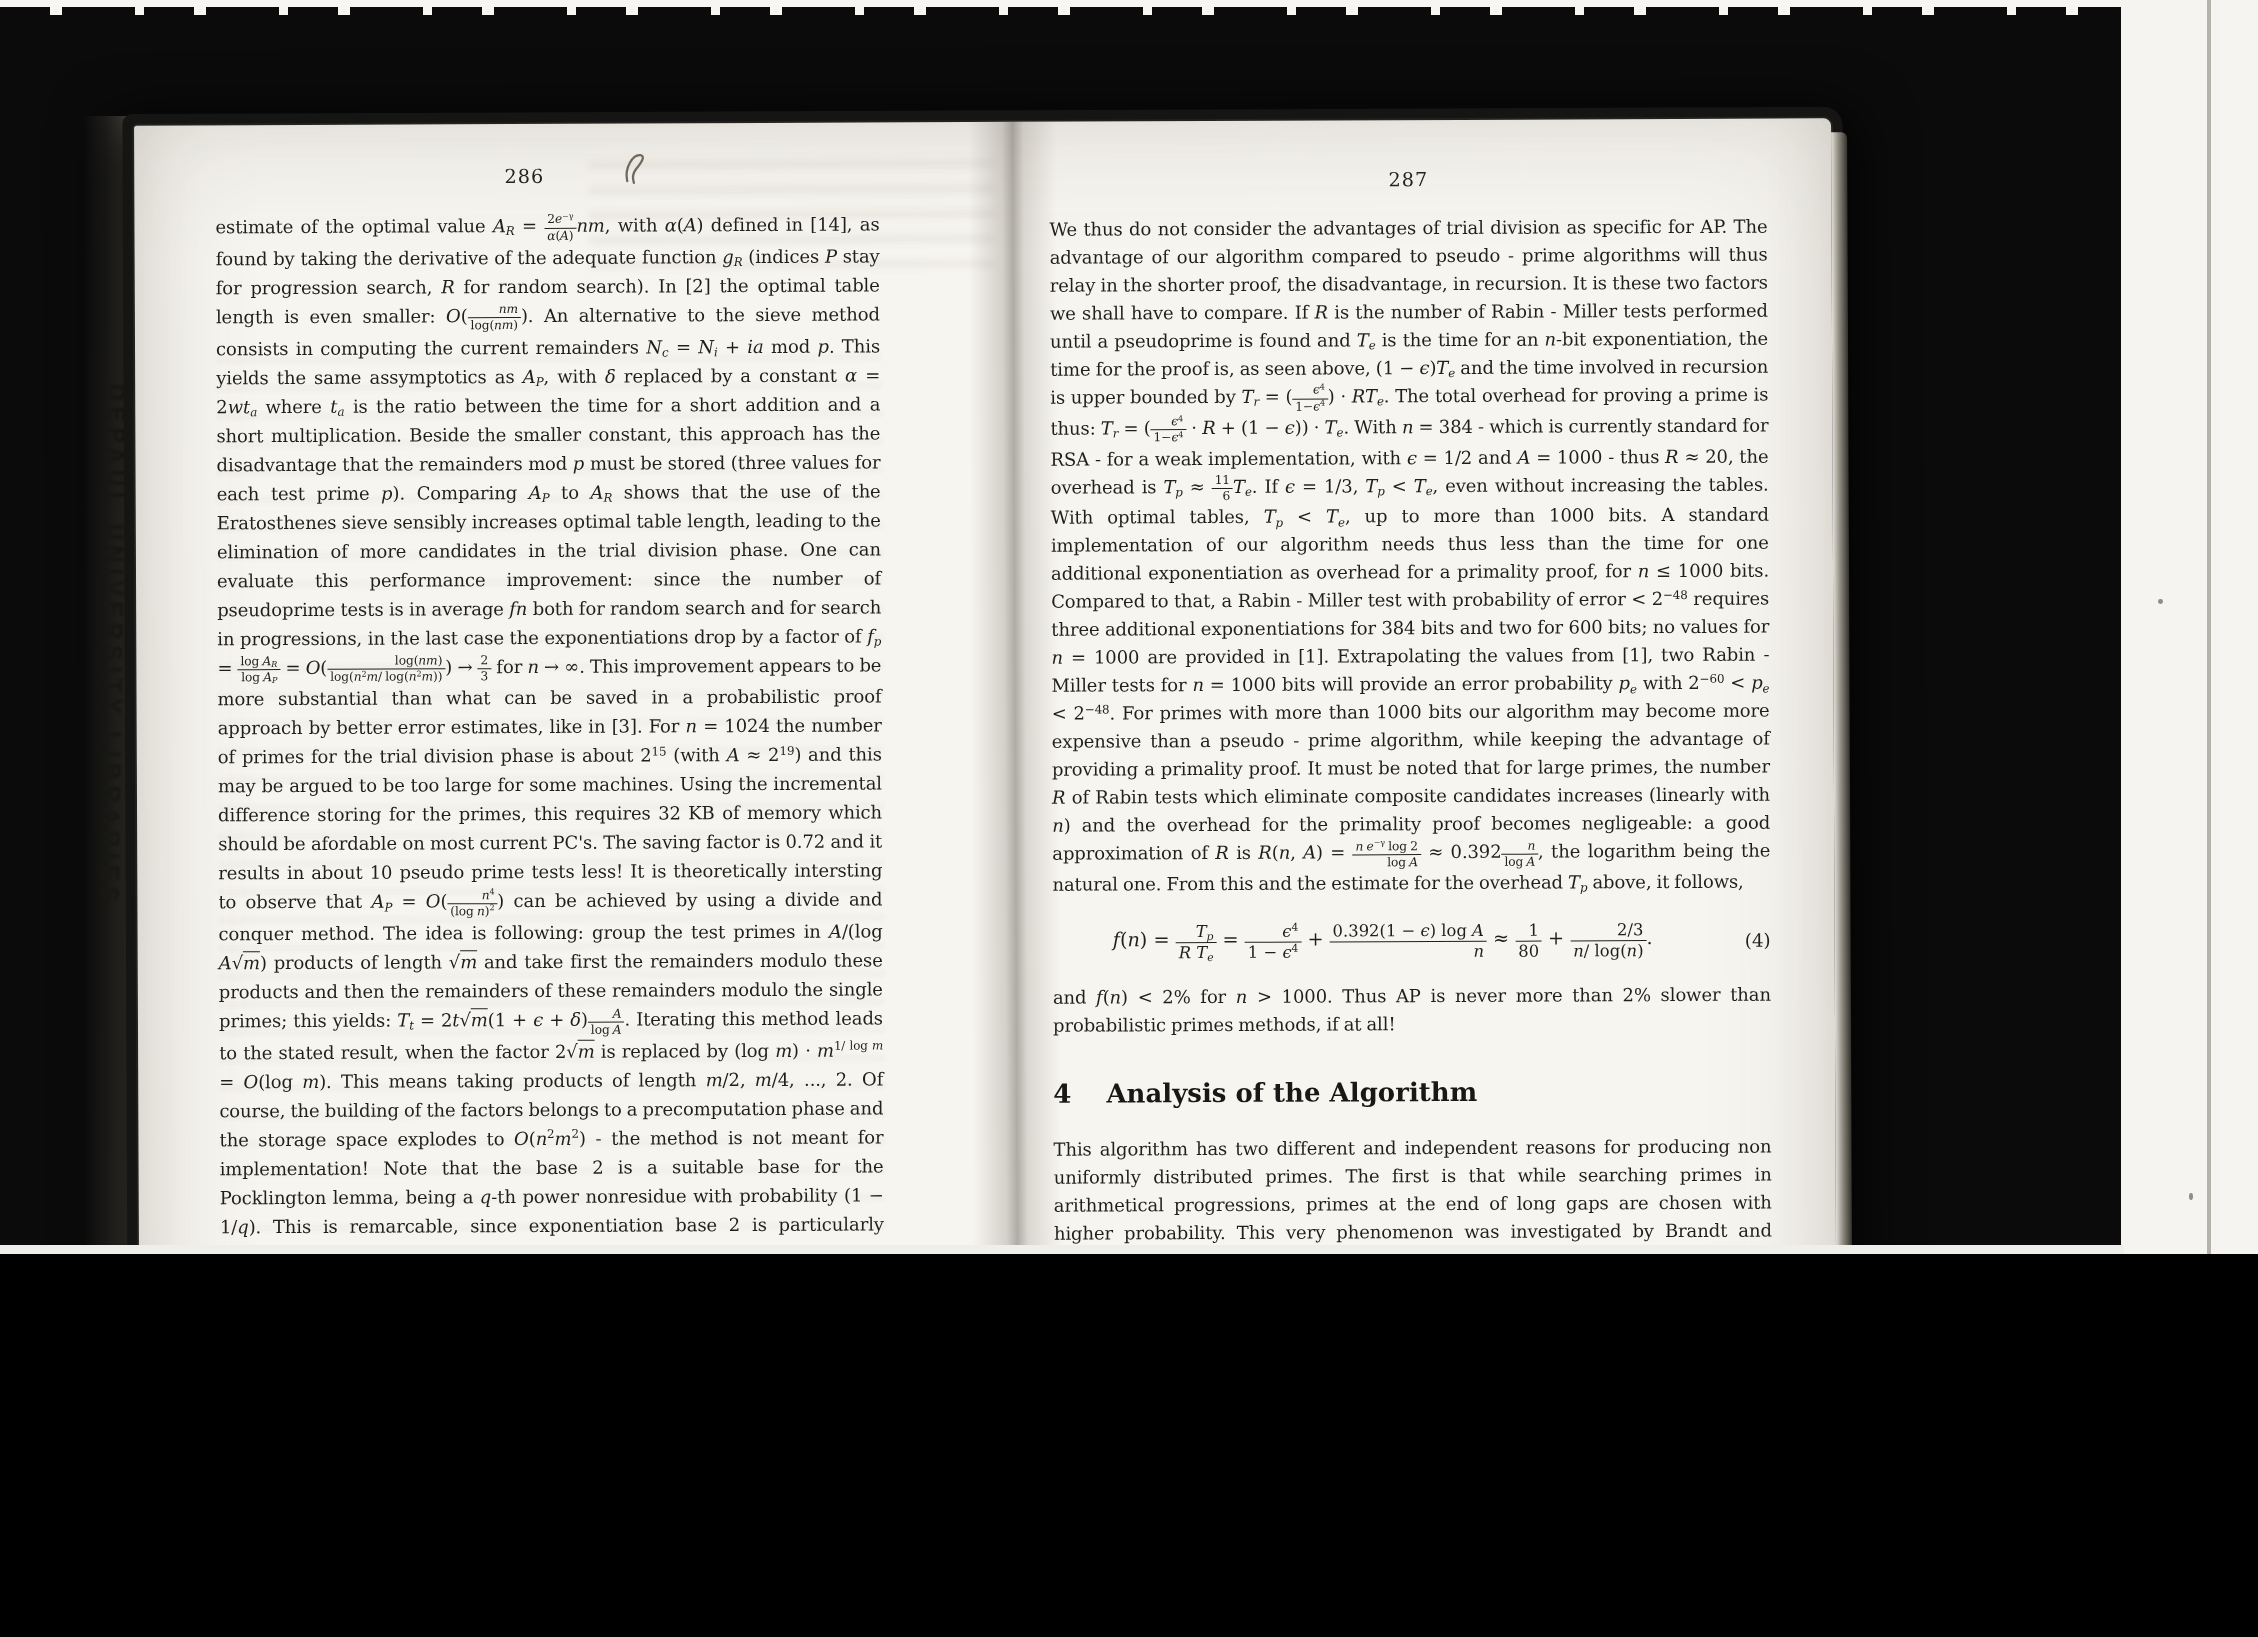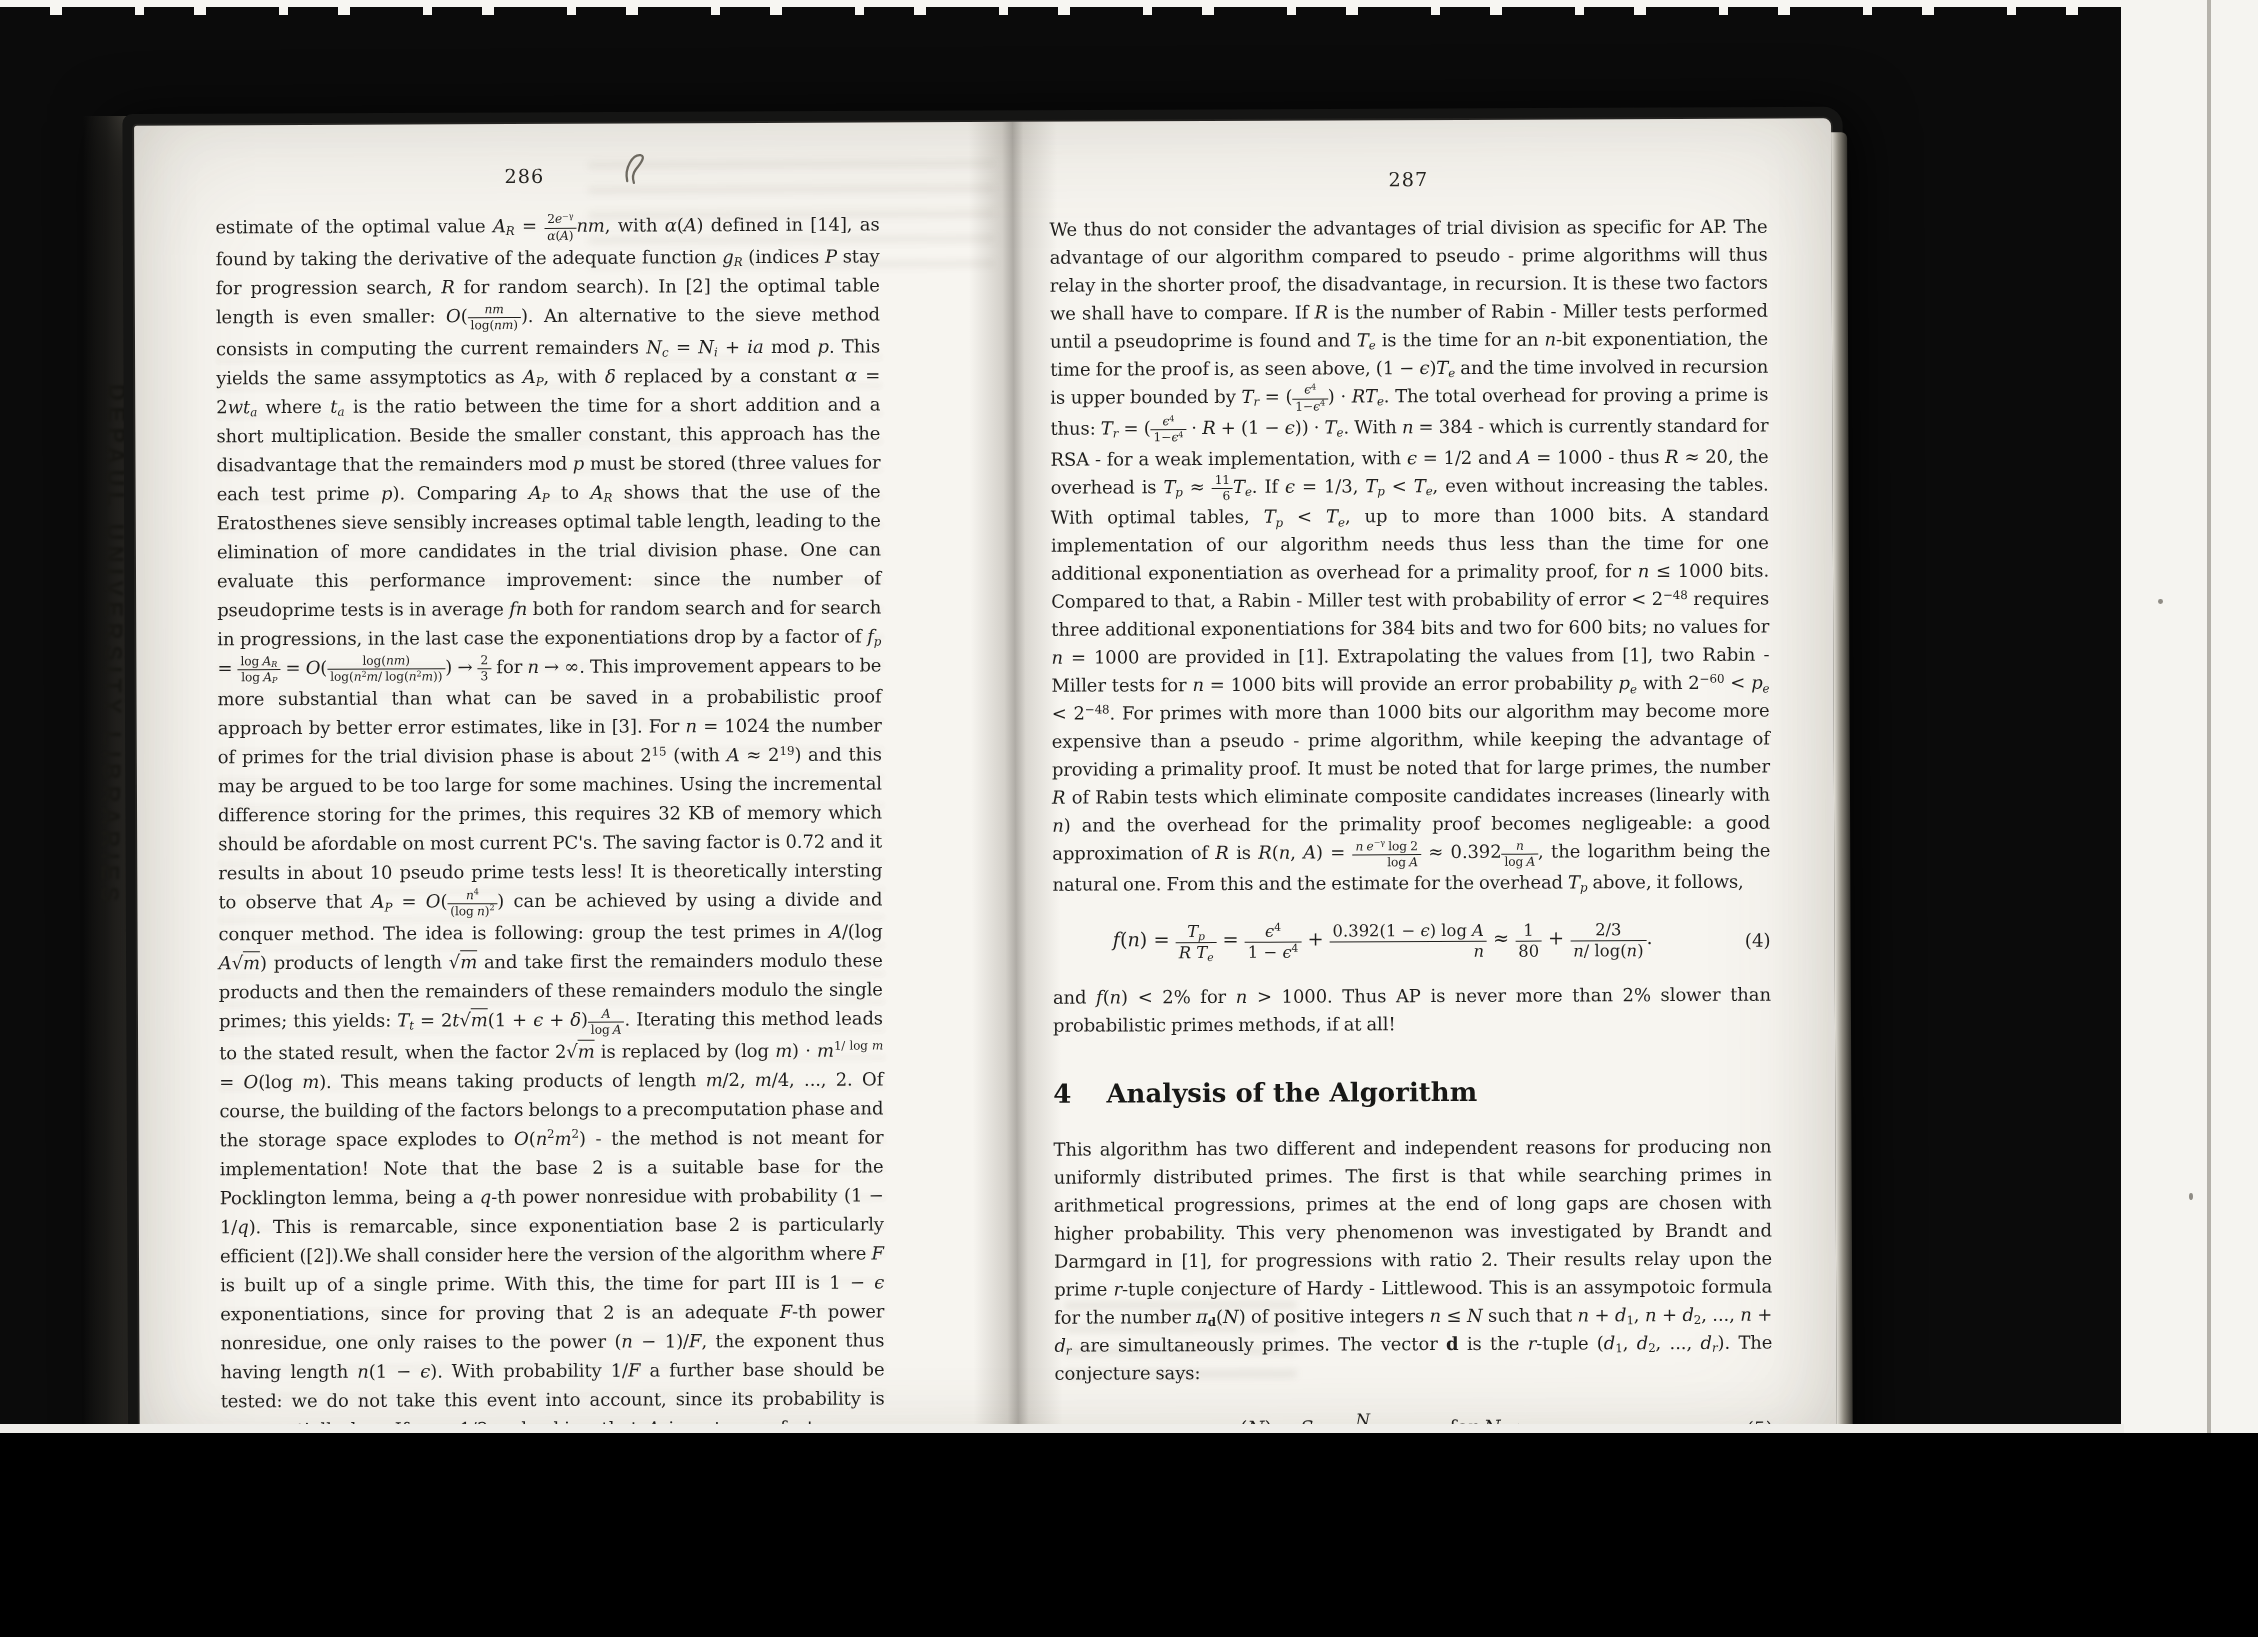--- a/index.html
+++ b/index.html
@@ -1,16 +1,16 @@
 <!DOCTYPE html>
 <html><head>
 <meta charset="utf-8">
 <style>
   html,body{margin:0;padding:0;background:#000;}
-  .root{position:relative;width:2258px;height:1433px;background:#0b0b0b;overflow:hidden;
+  .root{position:relative;width:2258px;height:1254px;background:#0b0b0b;overflow:hidden;
         font-family:"DejaVu Serif","Liberation Serif",serif;}
 
   
   .edge-top{position:absolute;left:0;top:0;width:2124px;height:15.4px;background:#f7f6f2;}
   .teeth{position:absolute;left:0;top:6.8px;width:100%;height:8.7px;
          background:repeating-linear-gradient(90deg,#0b0b0b 0 50px,rgba(11,11,11,0) 50px 62px,#0b0b0b 62px 135px,rgba(11,11,11,0) 135px 144px);}
   .edge-right{position:absolute;top:0;right:0;width:137px;height:1638px;background:#f5f4f0;}
   .vline{position:absolute;top:0;right:47px;width:3.9px;height:100%;background:#b5b2ab;}
   .speck{position:absolute;border-radius:50%;background:#8f8c85;}
   .sp1{left:37px;top:599px;width:4.8px;height:4.8px;}
@@ -52,21 +52,21 @@
   .body{text-align:justify;font-size:18px;line-height:29px;letter-spacing:-0.1px;word-spacing:-0.6px;}
   .col-right .body{font-size:18px;line-height:28px;}
   .b1{margin-top:23px;}
 
   i{font-style:italic;}
   sup,sub{line-height:0;font-size:.66em;vertical-align:baseline;position:relative;}
   sup{top:-.55em;}
   sub{top:.28em;}
   .ol{text-decoration:overline;}
   .fr{display:inline-block;vertical-align:-.62em;text-align:center;font-size:.68em;line-height:1.08;}
-  .fr .t{display:block;border-bottom:1.4px solid #201f1d;padding:0 2.9px 1px;}
+  .fr .t{display:block;border-bottom:1.4px solid #201f1d;padding:0 2.9px 1px;text-align:right;}
   .fr .b{display:block;padding:1px 2.9px 0;text-align:right;}
 
   .eq-row{display:flex;align-items:center;margin:25px 0 21px;}
   .eq-math{flex:1;text-align:center;font-size:19.3px;line-height:1.25;}
   .eq-math .fr{font-size:.85em;vertical-align:-.72em;}
   .eq-no{width:58px;text-align:right;font-size:18.3px;}
   .sp56{display:inline-block;width:52px;}
 
   .section{font-size:26px;font-weight:bold;color:#181816;margin:39px 0 27px;}
   .sec-no{margin-right:35px;}

